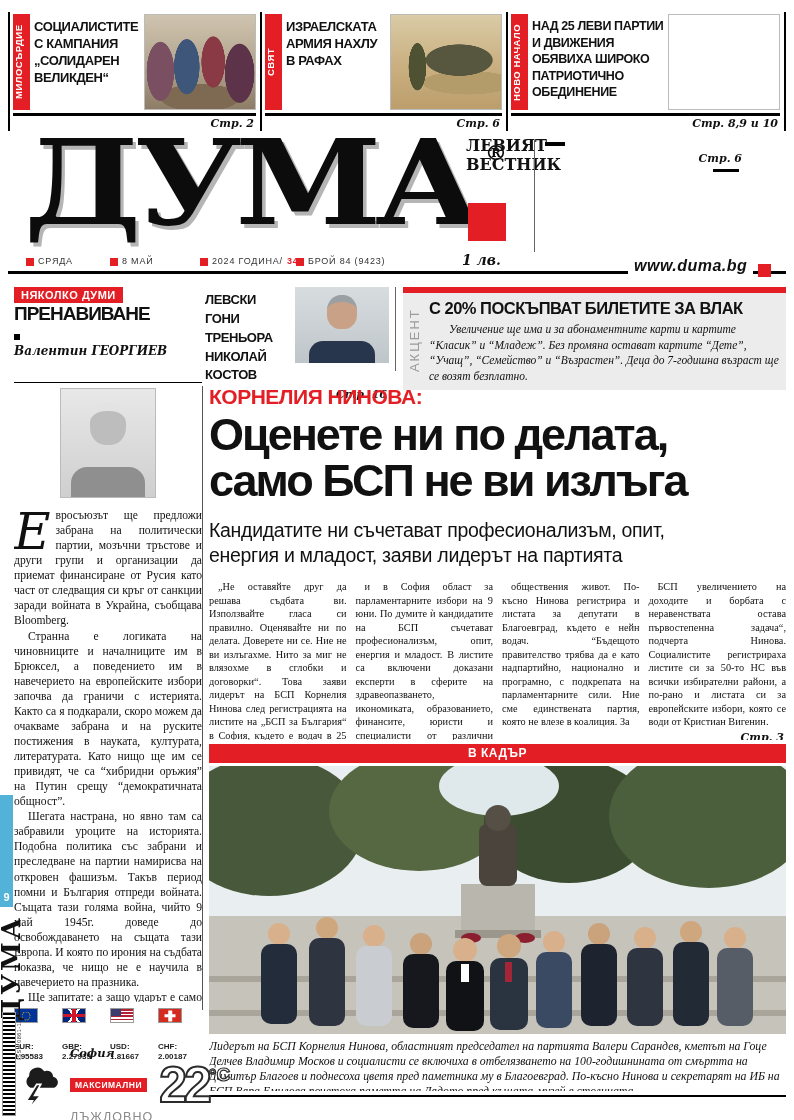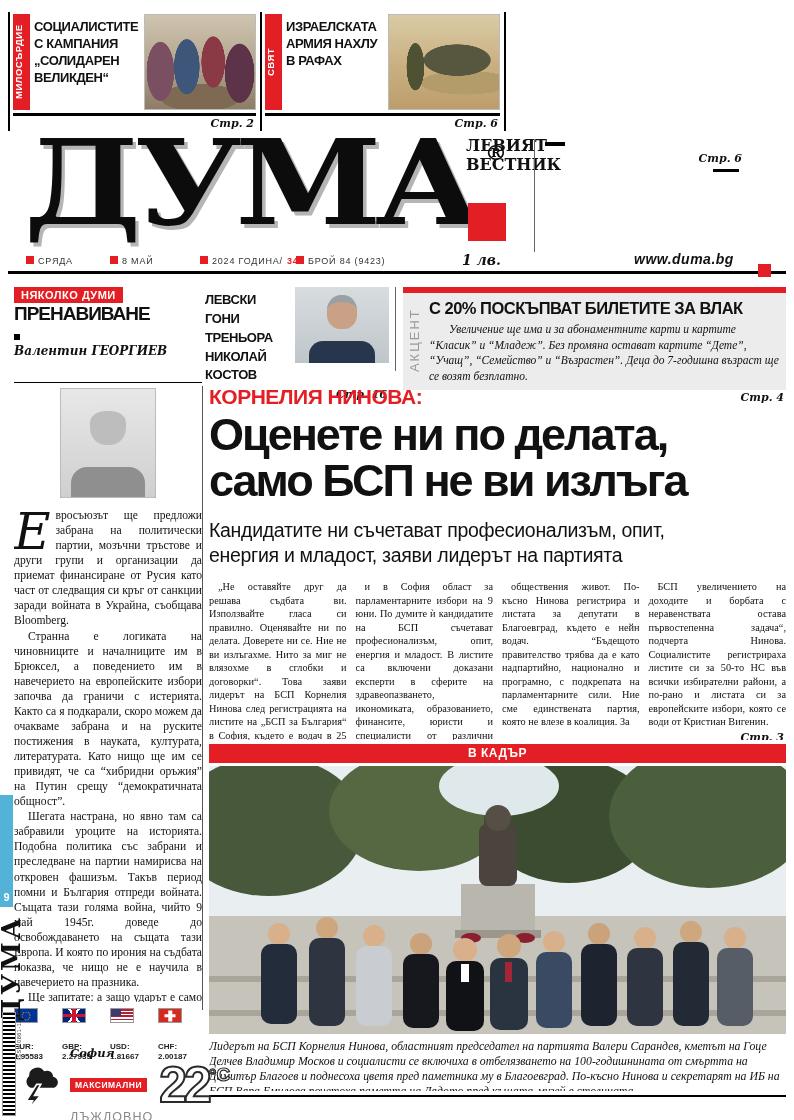--- a/index.html
+++ b/index.html
@@ -61,27 +61,27 @@
       background:radial-gradient(circle at 50% 30%, #cfe3f2 0%, #8fbcdd 55%, #6fa6cf 100%)}
   .putin-photo .head{position:absolute;top:9px;left:50%;transform:translateX(-50%);width:27px;height:31px;
       border-radius:48% 48% 44% 44%;background:#e6c4a3}
   .putin-photo .suit{position:absolute;bottom:-2px;left:50%;transform:translateX(-50%);width:52px;height:20px;
       border-radius:12px 12px 0 0;background:#2c2f3a}
   .putin-photo .tie{position:absolute;bottom:0;left:50%;transform:translateX(-50%);width:6px;height:14px;background:#7d2430}
   .putin-page{margin-top:4px;text-align:right;padding-right:28px}
   .dash-sm{width:26px;height:3px;background:#000;margin:3px 0 0 168px}
 
   .dateline{position:absolute;left:8px;top:256px;width:778px;height:14px;font-size:9px;letter-spacing:.8px;color:#333}
-  .dl-item{position:absolute;display:flex;align-items:flex-start;gap:4px;white-space:nowrap}
+  .dl-item{position:absolute;display:flex;align-items:flex-end;gap:4px;white-space:nowrap}
   .dl-sq{width:8px;height:8px;background:#e31e24;flex:0 0 8px}
   .dl-red{color:#e31e24;font-weight:bold}
   .price{position:absolute;left:462px;top:252px;font-family:"DejaVu Serif",serif;font-style:italic;font-weight:bold;font-size:14px}
   .mast-rule{position:absolute;left:8px;top:271px;width:778px;height:3px;background:#000}
-  .www-box{position:absolute;left:628px;top:251px;background:#fff;padding:0 6px;font-weight:bold;font-style:italic;
-      font-size:14px;letter-spacing:.5px}
+  .www-box{position:absolute;left:628px;top:257px;background:#fff;padding:0 6px;font-weight:bold;font-style:italic;
+      font-size:16px;letter-spacing:.5px}
   .www-sq{position:absolute;left:758px;top:264px;width:13px;height:13px;background:#e31e24}
 
   
   .opinion-head{position:absolute;left:14px;top:285px;width:188px;height:98px;border-bottom:1px solid #000}
   .badge{display:inline-block;background:#e31e24;color:#fff;font-weight:bold;font-size:11px;padding:2px 7px;letter-spacing:.5px}
   .op-title{font-weight:bold;font-size:19px;letter-spacing:-1px;margin-top:0}
   .op-bullet{width:6px;height:6px;background:#000;margin-top:9px}
   .op-author{font-family:"DejaVu Serif",serif;font-style:italic;font-weight:bold;font-size:12px;margin-top:4px}
 
   .levski{position:absolute;left:205px;top:287px;width:184px}
@@ -193,20 +193,29 @@
     </div>
     <div class="teaser" style="width:246px">
       <div class="t-main">
         <div class="vtag"><span>СВЯТ</span></div>
         <div class="t-headline">ИЗРАЕЛСКАТА АРМИЯ НАХЛУ В РАФАХ</div>
         <div class="t-photo photo-tank"></div>
       </div>
       <div class="t-rule"></div>
       <div class="pref">Стр. 6</div>
     </div>
+    <div class="teaser" style="width:280px">
+      <div class="t-main">
+        <div class="vtag"><span>НОВО НАЧАЛО</span></div>
+        <div class="t-headline" style="font-size:12.5px">НАД 25 ЛЕВИ ПАРТИИ И ДВИЖЕНИЯ ОБЯВИХА ШИРОКО ПАТРИОТИЧНО ОБЕДИНЕНИЕ</div>
+        <div class="t-photo photo-crowd"></div>
+      </div>
+      <div class="t-rule"></div>
+      <div class="pref">Стр. 8,9 и 10</div>
+    </div>
   </div>
 
   <div class="duma-title"><span>ДУМА</span><span class="duma-reg">®</span></div>
   <div class="tagline">ЛЕВИЯТ
 ВЕСТНИК</div>
   <div class="red-square-big"></div>
   <div class="mast-vline"></div>
 
   <div class="putin-box">
     <div class="dash"></div>
@@ -258,21 +267,20 @@
   <div class="band-vline"></div>
 
   <div class="akcent">
     <div class="akcent-box">
       <div class="akcent-tag">АКЦЕНТ</div>
       <div>
         <div class="akcent-headline">С 20% ПОСКЪПВАТ БИЛЕТИТЕ ЗА ВЛАК</div>
         <div class="akcent-body">Увеличение ще има и за абонаментните карти и картите “Класик” и “Младеж”. Без промяна остават картите “Дете”, “Учащ”, “Семейство” и “Възрастен”. Деца до 7-годишна възраст ще се возят безплатно.</div>
       </div>
     </div>
-    <div class="pref">Стр. 4</div>
   </div>
 
   <div class="opinion-col">
     <div class="author-photo">
       <div class="head"></div>
       <div class="body"></div>
     </div>
     <div class="op-body">
       <p class="first"><span class="dropcap">Е</span><span>вросъюзът ще предложи забрана на политически партии, мозъчни тръстове и други групи и организации да приемат финансиране от Русия като част от следващия си кръг от санкции заради войната в Украйна, съобщава Bloomberg.</span></p>
       <p>Странна е логиката на чиновниците и началниците им в Брюксел, а поведението им в навечерието на европейските избори започва да граничи с истерията. Както са я подкарали, скоро можем да очакваме забрана и на руските постижения в науката, културата, литературата. Като нищо ще им се привидят, че са “хибридни оръжия” на Путин срещу “демократичната общност”.</p>

